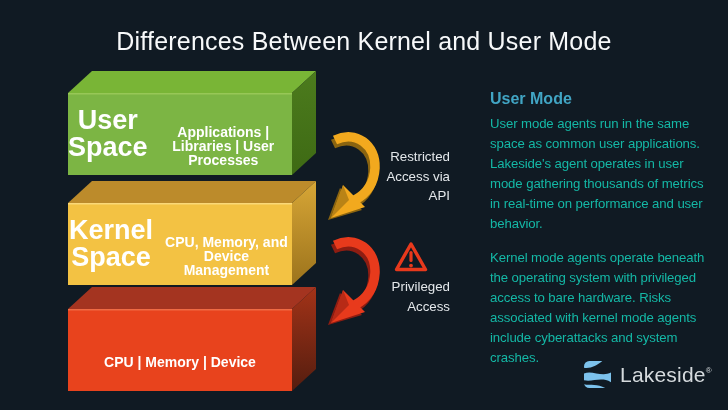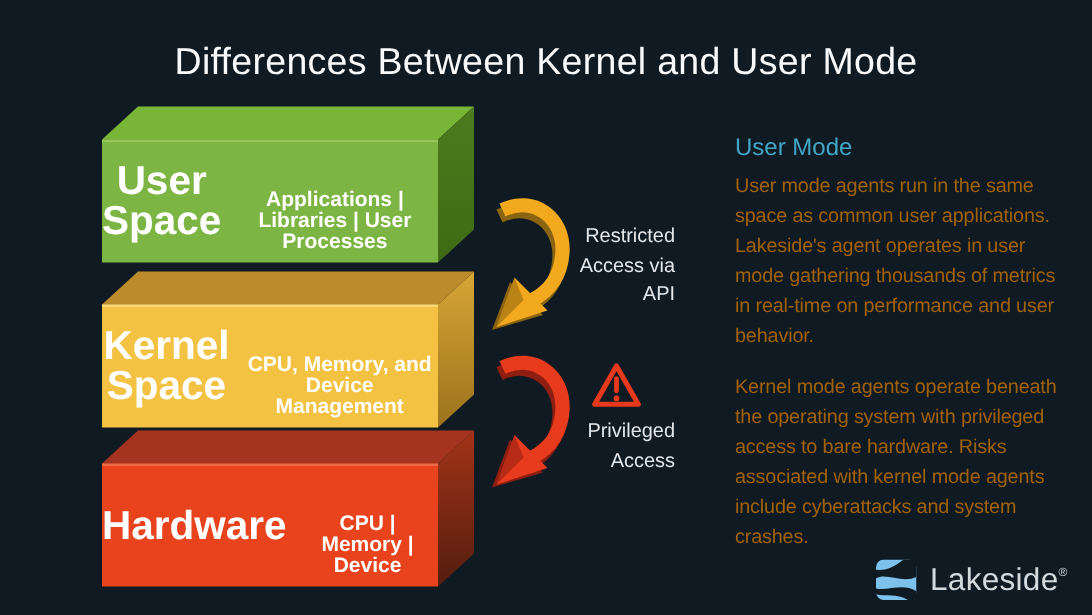--- a/index.html
+++ b/index.html
@@ -23,24 +23,24 @@
   .block-sub{font-size:14px;font-weight:700;line-height:1;margin-top:24px;}
   
   .arrow-svg{position:absolute;width:52px;height:92px;overflow:visible;}
   .arrow-label{
     position:absolute;width:82px;text-align:right;color:#E3E7EA;
     font-size:13.3px;line-height:19.5px;white-space:pre-line;
   }
   .warning-svg{position:absolute;left:394px;top:241px;width:34px;height:32px;}
   
   .sidecol{position:absolute;left:490px;top:90px;width:222px;}
-  .section-heading{font-size:16px;font-weight:400;color:#41A5C4;margin:0 0 6px 0;}
-  .section-body{font-size:13.2px;line-height:20px;color:#a16207;margin:0 0 14px 0;letter-spacing:-0.1px;}
+  .section-heading{font-size:16px;font-weight:700;color:#41A5C4;margin:0 0 6px 0;}
+  .section-body{font-size:13.2px;line-height:20px;color:#14b8a6;margin:0 0 14px 0;letter-spacing:-0.1px;}
   
-  .logo{position:absolute;left:584px;top:373px;display:flex;align-items:center;gap:9px;}
+  .logo{position:absolute;left:584px;top:361px;display:flex;align-items:center;gap:9px;}
   .logo-icon{width:27px;height:27px;display:block;}
   .logo-text{font-size:21px;color:#D5DADD;letter-spacing:.2px;}
   .logo-reg{font-size:8px;vertical-align:9px;color:#D5DADD;}
 </style>
 </head>
 <body>
 
 <div id="canvas">
 
   <div class="title">Differences Between Kernel and User Mode</div>
@@ -85,21 +85,20 @@
         <stop offset="0" stop-color="#A33318"></stop>
         <stop offset="1" stop-color="#541D0F"></stop>
       </linearGradient>
     </defs>
     <polygon points="0,22 24,0 248,0 224,22" fill="#A43420"></polygon>
     <polygon points="224,22 248,0 248,82 224,104" fill="url(#sideG2)"></polygon>
     <rect x="0" y="22" width="224" height="82" fill="#E8431D"></rect>
     <line x1="0" y1="22.8" x2="224" y2="22.8" stroke-width="1.6" stroke="#EF6B44"></line>
   </svg>
   <div class="block-label" style="top:309px">
-    <div class="block-title">Hardware</div>
     <div class="block-sub">CPU | Memory | Device</div>
   </div>
 
   <svg class="arrow-svg" style="left:328px;top:129px" viewBox="0 0 52 92">
     <g transform="translate(-2,4)">
       <path d="M7 11 C28 1 48 16 47 39 C46 56 38 65 27 71" fill="none" stroke-width="9.5" stroke="#8A6410"></path>
     </g>
     <path d="M7 11 C28 1 48 16 47 39 C46 56 38 65 27 71" fill="none" stroke-width="9.5" stroke="#F2A91E"></path>
     <polygon points="0,91 12,59 34,81" fill="#8A6410"></polygon>
     <polygon points="3,89 15,56 37,78" fill="#F2A91E"></polygon>

